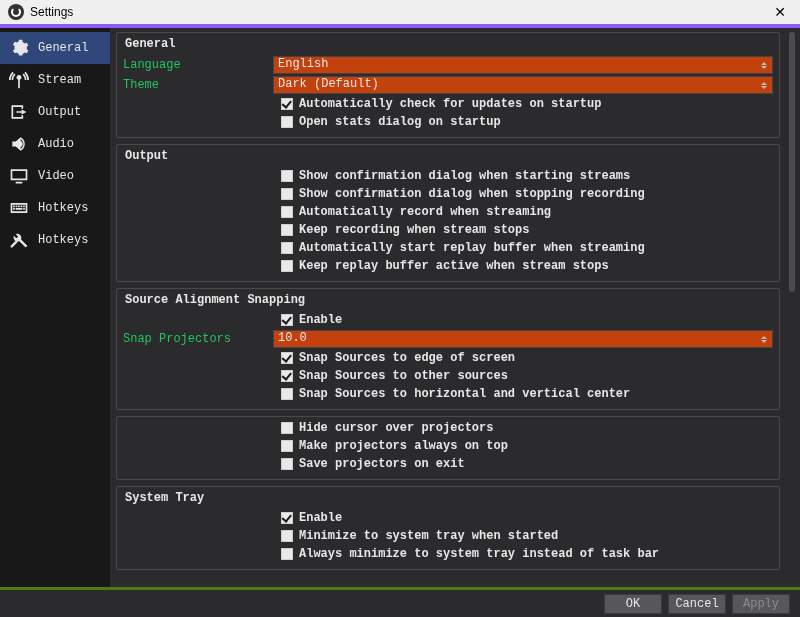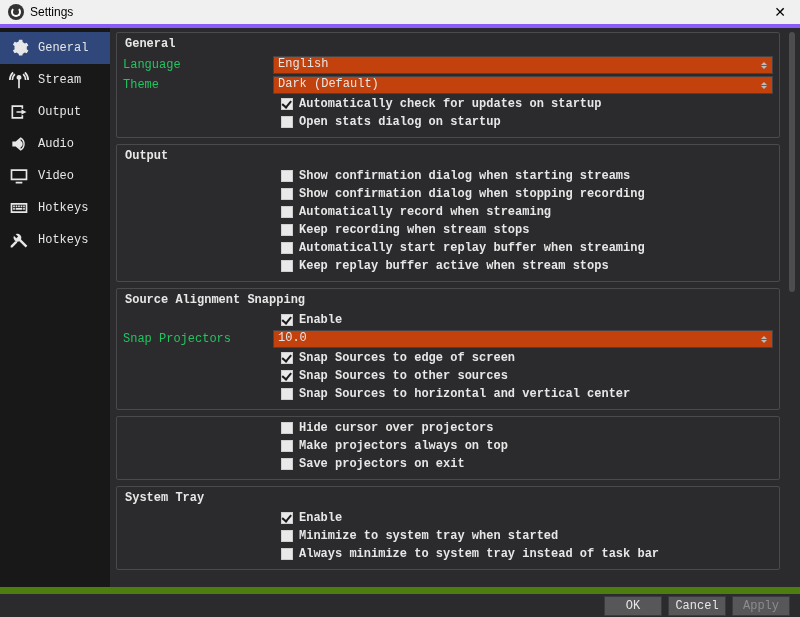--- a/index.html
+++ b/index.html
@@ -39,21 +39,21 @@
   .combo .arrows span, .spin .arrows span { width: 0; height: 0; border-left: 3px solid transparent; border-right: 3px solid transparent; }
   .combo .arrows .up, .spin .arrows .up { border-bottom: 3px solid #bbb; }
   .combo .arrows .down, .spin .arrows .down { border-top: 3px solid #bbb; }
 
   .chkrow { display: flex; align-items: center; min-height: 18px; padding: 1px 0 1px 158px; gap: 6px; font-weight: bold; }
   .chk { width: 12px; height: 12px; border: 1px solid #cfcfcf; background: #e9e9e9; display: inline-flex; align-items: center; justify-content: center; flex: 0 0 12px; }
   .chk.checked::after { content: ""; width: 7px; height: 4px; border-left: 2px solid #1a1a1a; border-bottom: 2px solid #1a1a1a; transform: rotate(-50deg) translate(0px,-1px); }
   .chklabel { color: #e7e7e7; }
 
   
-  .footer { height: 30px; background: #2b2b2e; display: flex; align-items: center; justify-content: flex-end; gap: 6px; padding: 0 10px; border-top: 7px solid #4d7c0f; }
+  .footer { height: 30px; background: #2b2b2e; display: flex; align-items: center; justify-content: flex-end; gap: 6px; padding: 0 10px; border-top: 3px solid #4d7c0f; }
   .btn { min-width: 58px; height: 20px; background: #57575a; color: #e7e7e7; border: 1px solid #3b3b3d; text-align: center; line-height: 18px; font-family: "SimSun","Courier New",monospace; font-size: 12px; }
   .btn.disabled { color: #8c8c8e; }
 </style>
 </head>
 <body>
 
 <div class="window">
 
   <div class="titlebar">
     <div class="icon"></div>

